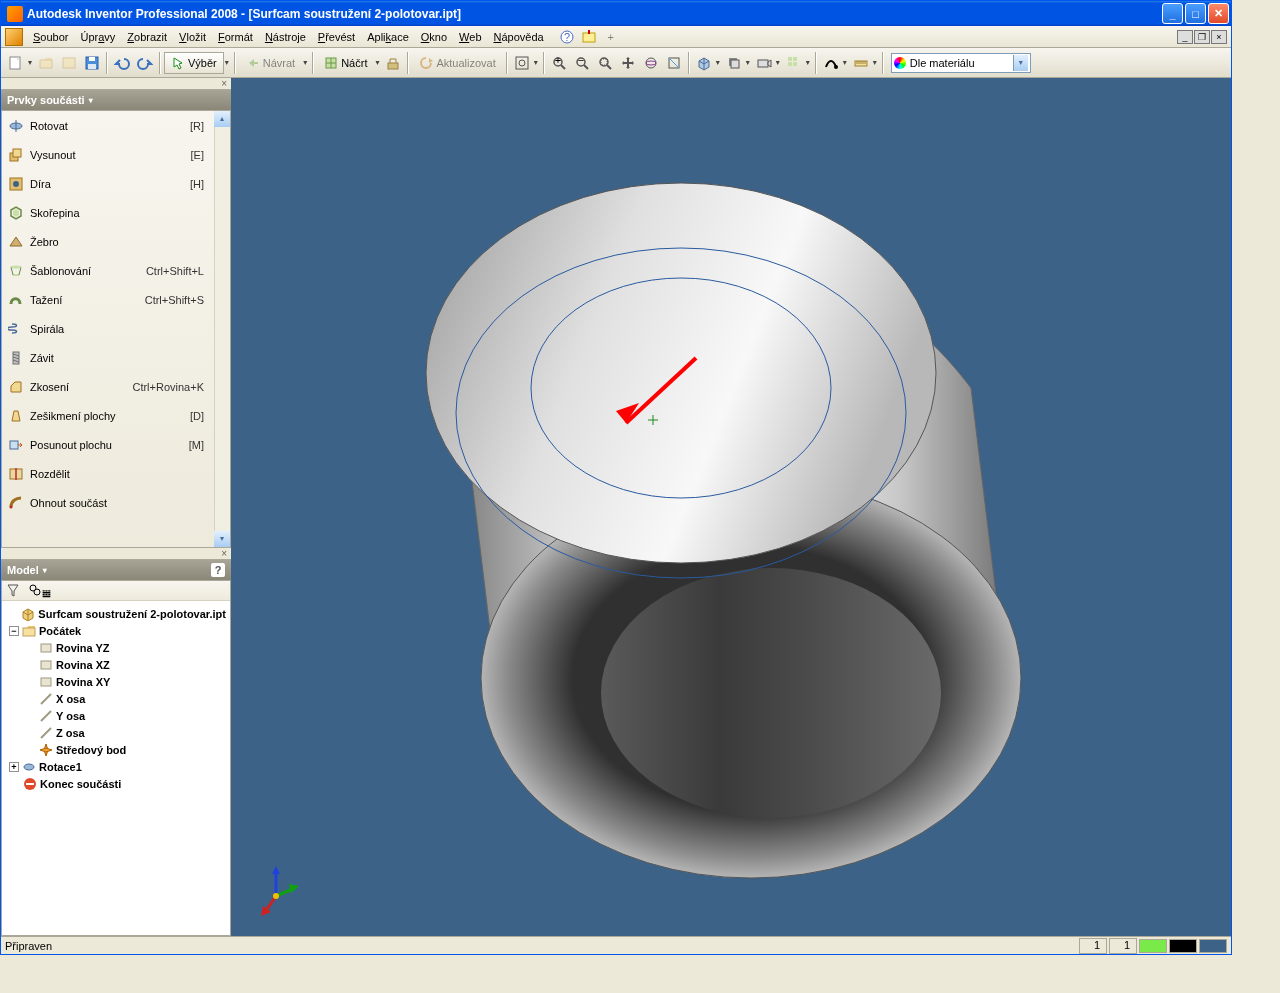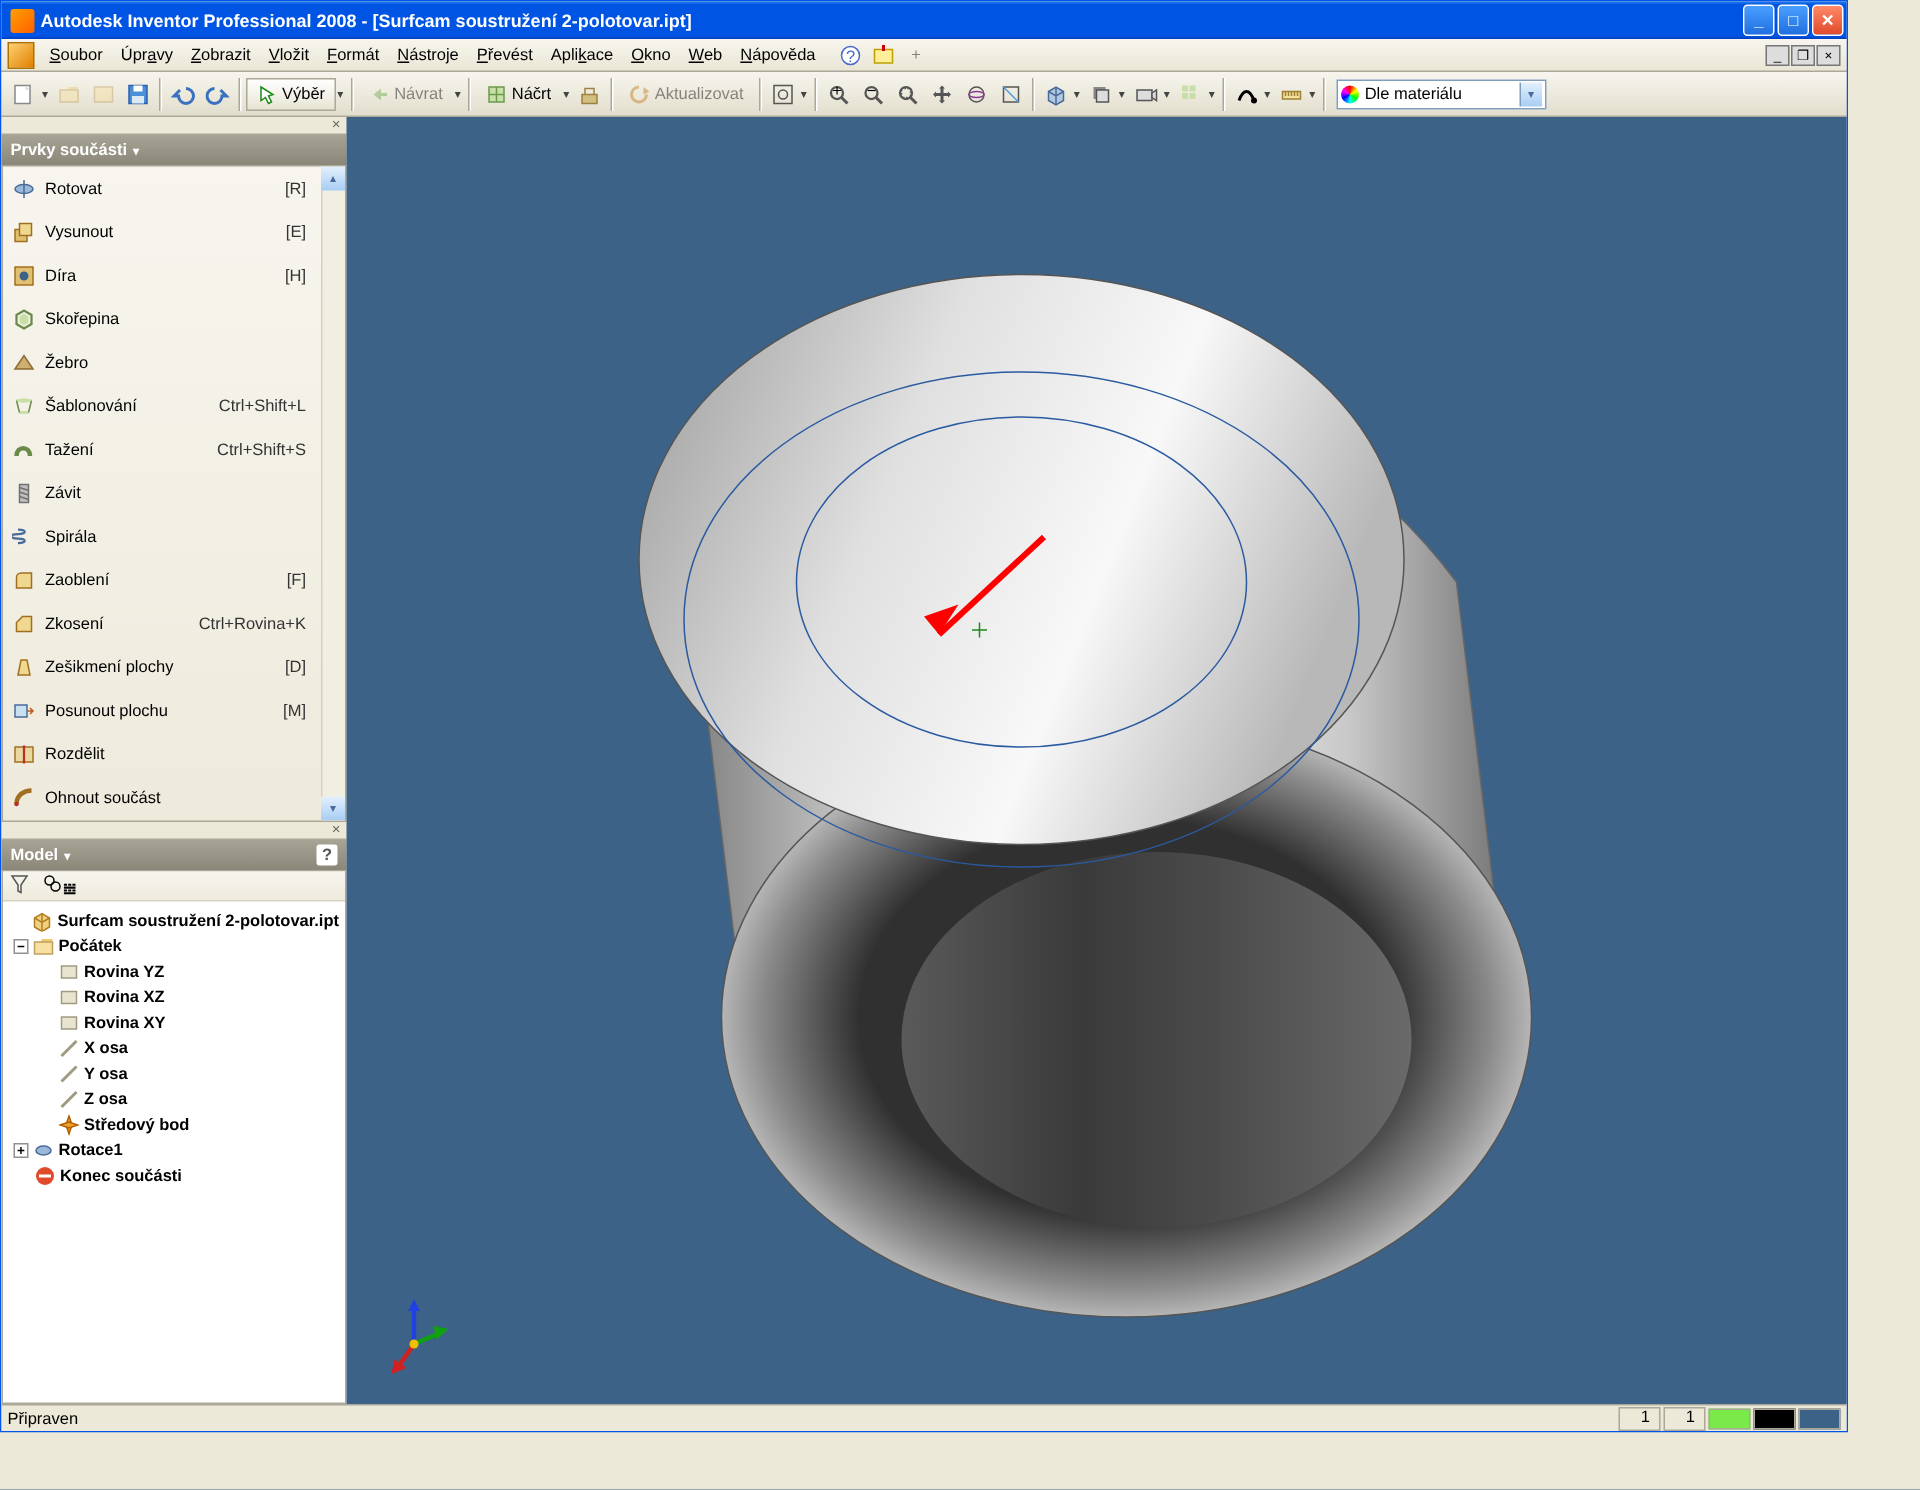--- a/index.html
+++ b/index.html
@@ -360,39 +360,32 @@
           </div>
           <div class="frow">
             <span class="ficon"><svg width="16" height="16">
                 <path d="M3 12C3 5 12 5 12 12" fill="none" stroke="#6a8a4a" stroke-width="3"></path>
               </svg></span>
             <span>Tažení</span>
             <span class="fsc">Ctrl+Shift+S</span>
           </div>
           <div class="frow">
             <span class="ficon"><svg width="16" height="16">
+                <path d="M4 3c6 0 6 3 0 3s-6 3 0 3 6 3 0 3" fill="none" stroke="#4a6a9a" stroke-width="1.5"></path>
+              </svg></span>
+            <span>Spirála</span>
+          </div>
+          <div class="frow">
+            <span class="ficon"><svg width="16" height="16">
                 <rect x="5" y="2" width="6" height="12" fill="#c0c0c0" stroke="#707070"></rect>
                 <line x1="5" y1="4" x2="11" y2="6" stroke="#707070"></line>
                 <line x1="5" y1="7" x2="11" y2="9" stroke="#707070"></line>
                 <line x1="5" y1="10" x2="11" y2="12" stroke="#707070"></line>
               </svg></span>
             <span>Závit</span>
-          </div>
-          <div class="frow">
-            <span class="ficon"><svg width="16" height="16">
-                <path d="M4 3c6 0 6 3 0 3s-6 3 0 3 6 3 0 3" fill="none" stroke="#4a6a9a" stroke-width="1.5"></path>
-              </svg></span>
-            <span>Spirála</span>
-          </div>
-          <div class="frow">
-            <span class="ficon"><svg width="16" height="16">
-                <path d="M3 13V6a3 3 0 0 1 3-3h7v10z" fill="#f0d890" stroke="#a07020"></path>
-              </svg></span>
-            <span>Zaoblení</span>
-            <span class="fsc">[F]</span>
           </div>
           <div class="frow">
             <span class="ficon"><svg width="16" height="16">
                 <path d="M3 13V7l4-4h6v10z" fill="#f0d890" stroke="#a07020"></path>
               </svg></span>
             <span>Zkosení</span>
             <span class="fsc">Ctrl+Rovina+K</span>
           </div>
           <div class="frow">
             <span class="ficon"><svg width="16" height="16">

